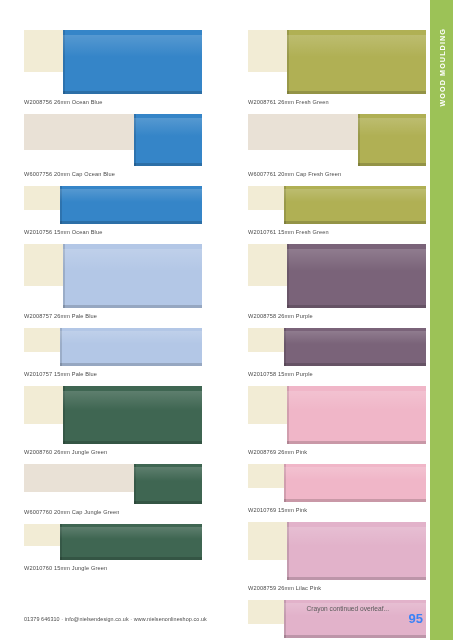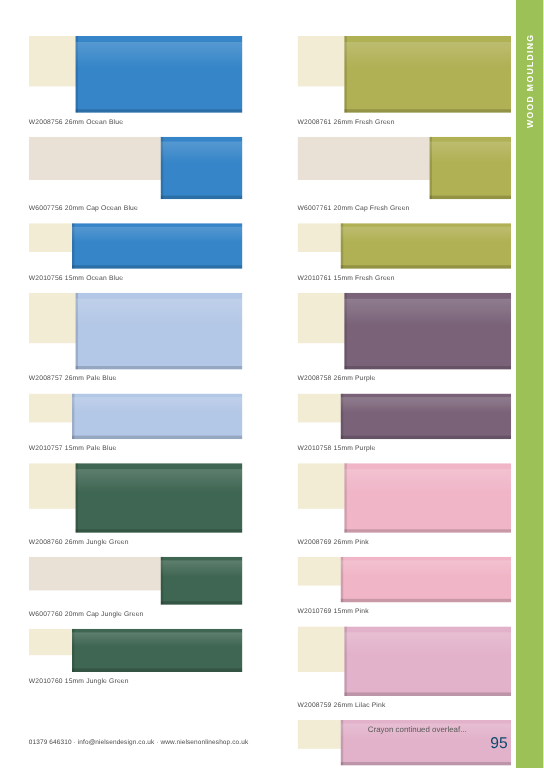--- a/index.html
+++ b/index.html
@@ -126,22 +126,22 @@
     bottom: 28px;
     font-size: 6.6px;
     color: #5a5a5a;
     white-space: nowrap;
   }
   #page-number {
     position: absolute;
     right: 30px;
     bottom: 14px;
     font-size: 13px;
-    color: #0c4a6e;
-    font-weight: normal;
+    color: #3b82f6;
+    font-weight: bold;
   }
 </style>
 </head>
 <body>
 
 <div id="page">
 
   <div id="section-tab">
     <span class="tab-label">WOOD MOULDING</span>
   </div>

